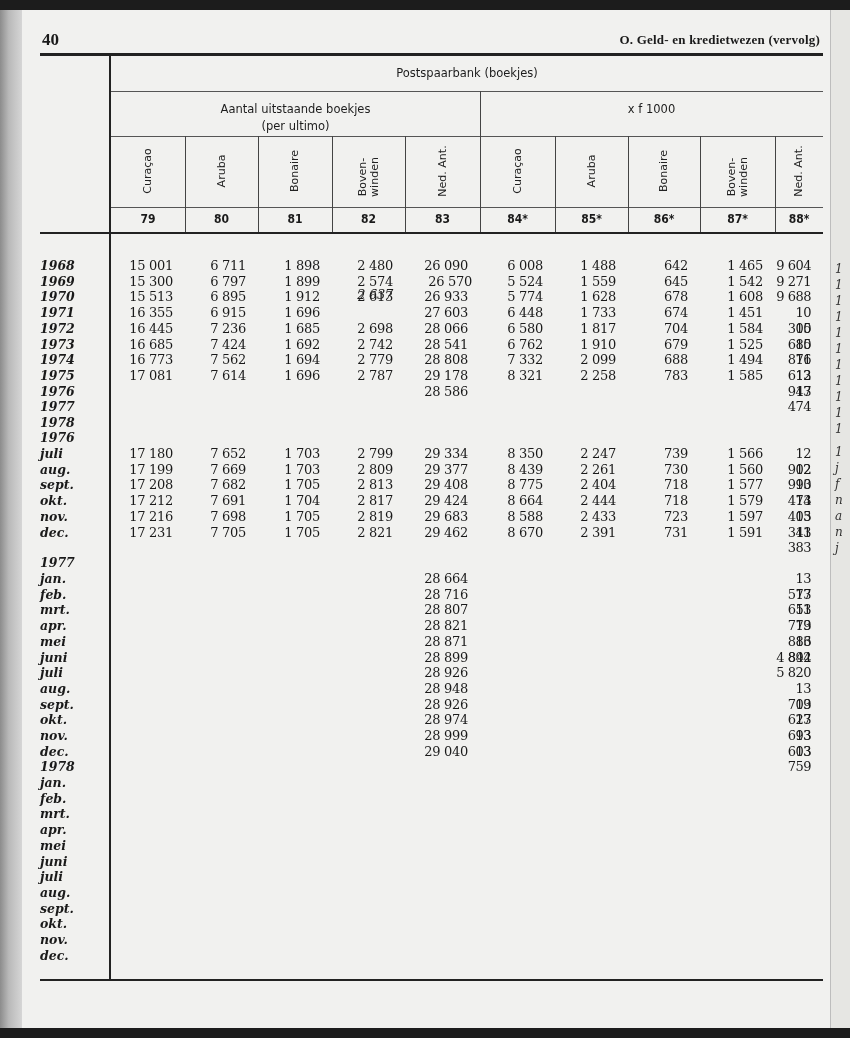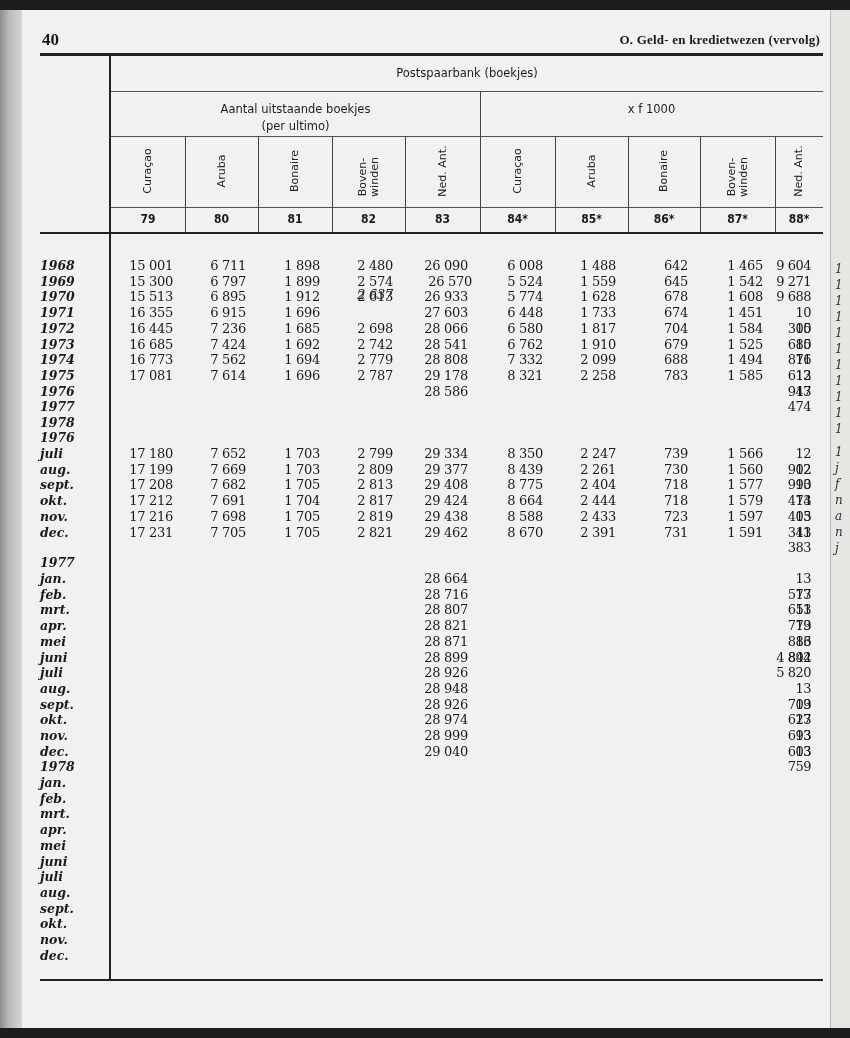--- a/index.html
+++ b/index.html
@@ -257,21 +257,21 @@
     <div class="cell" style="left:480px;width:63px;top:493.09999999999997px;">8 664</div>
     <div class="cell" style="left:555px;width:61px;top:493.09999999999997px;">2 444</div>
     <div class="cell" style="left:628px;width:60px;top:493.09999999999997px;">718</div>
     <div class="cell" style="left:700px;width:63px;top:493.09999999999997px;">1 579</div>
     <div class="cell sm" style="left:775px;width:36px;top:493.09999999999997px;">13 405</div>
     <div class="rowlabel" style="top:508.79999999999995px;">nov.</div>
     <div class="cell" style="left:111px;width:62px;top:508.79999999999995px;">17 216</div>
     <div class="cell" style="left:185px;width:61px;top:508.79999999999995px;">7 698</div>
     <div class="cell" style="left:258px;width:62px;top:508.79999999999995px;">1 705</div>
     <div class="cell" style="left:332px;width:61px;top:508.79999999999995px;">2 819</div>
-    <div class="cell" style="left:405px;width:63px;top:508.79999999999995px;">29 438</div>
+    <div class="cell" style="left:405px;width:63px;top:508.79999999999995px;">29 683</div>
     <div class="cell" style="left:480px;width:63px;top:508.79999999999995px;">8 588</div>
     <div class="cell" style="left:555px;width:61px;top:508.79999999999995px;">2 433</div>
     <div class="cell" style="left:628px;width:60px;top:508.79999999999995px;">723</div>
     <div class="cell" style="left:700px;width:63px;top:508.79999999999995px;">1 597</div>
     <div class="cell sm" style="left:775px;width:36px;top:508.79999999999995px;">13 341</div>
     <div class="rowlabel" style="top:524.5px;">dec.</div>
     <div class="cell" style="left:111px;width:62px;top:524.5px;">17 231</div>
     <div class="cell" style="left:185px;width:61px;top:524.5px;">7 705</div>
     <div class="cell" style="left:258px;width:62px;top:524.5px;">1 705</div>
     <div class="cell" style="left:332px;width:61px;top:524.5px;">2 821</div>

